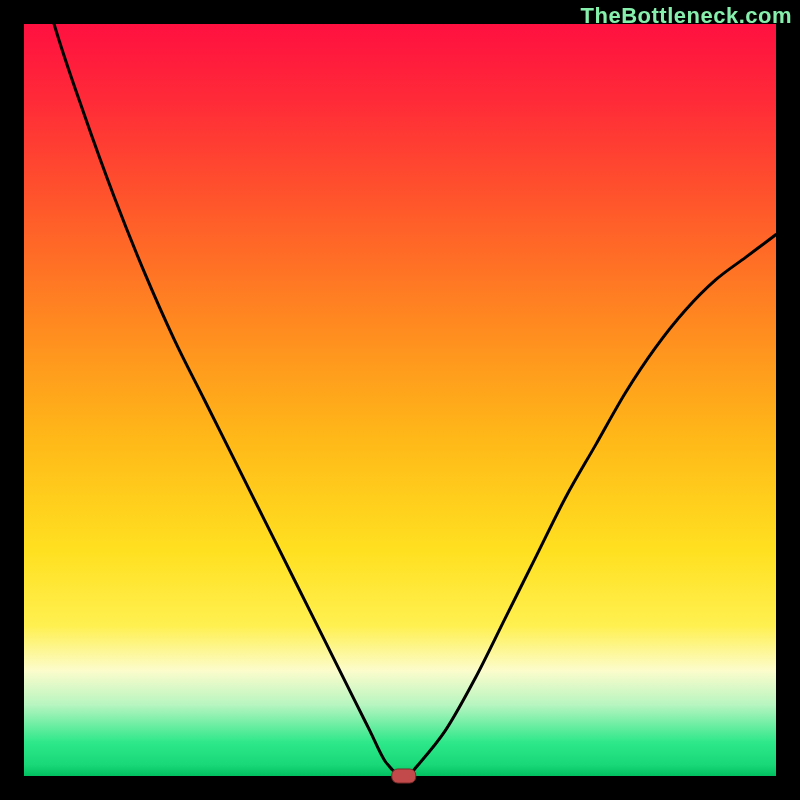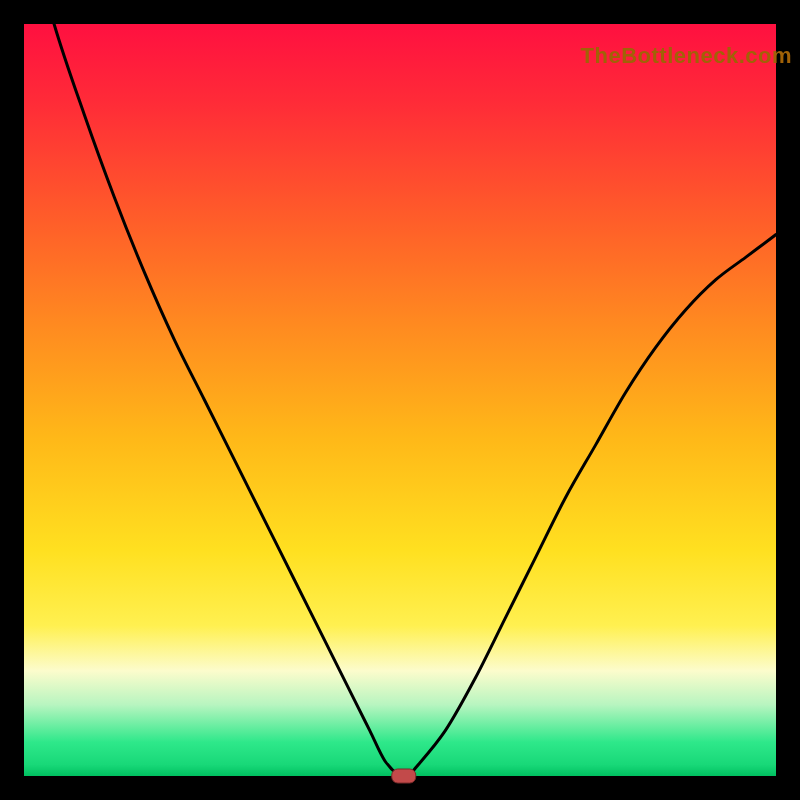--- a/index.html
+++ b/index.html
@@ -21,23 +21,22 @@
     left: 0;
     top: 0;
   }
   .watermark {
     position: absolute;
     top: 3px;
     right: 8px;
     font-family: Arial, Helvetica, sans-serif;
     font-size: 22px;
     font-weight: 600;
-    color: #a16207;
+    color: #86efac;
     letter-spacing: 0.5px;
-    margin-top: 40px;
   }
 </style>
 </head>
 <body>
 <div class="wrap">
 
 <svg id="svg" width="800" height="800" viewBox="0 0 800 800">
   <defs>
     <linearGradient id="bg-grad" x1="0" y1="0" x2="0" y2="1">
           <stop offset="0%" stop-color="#ff1040"></stop>

